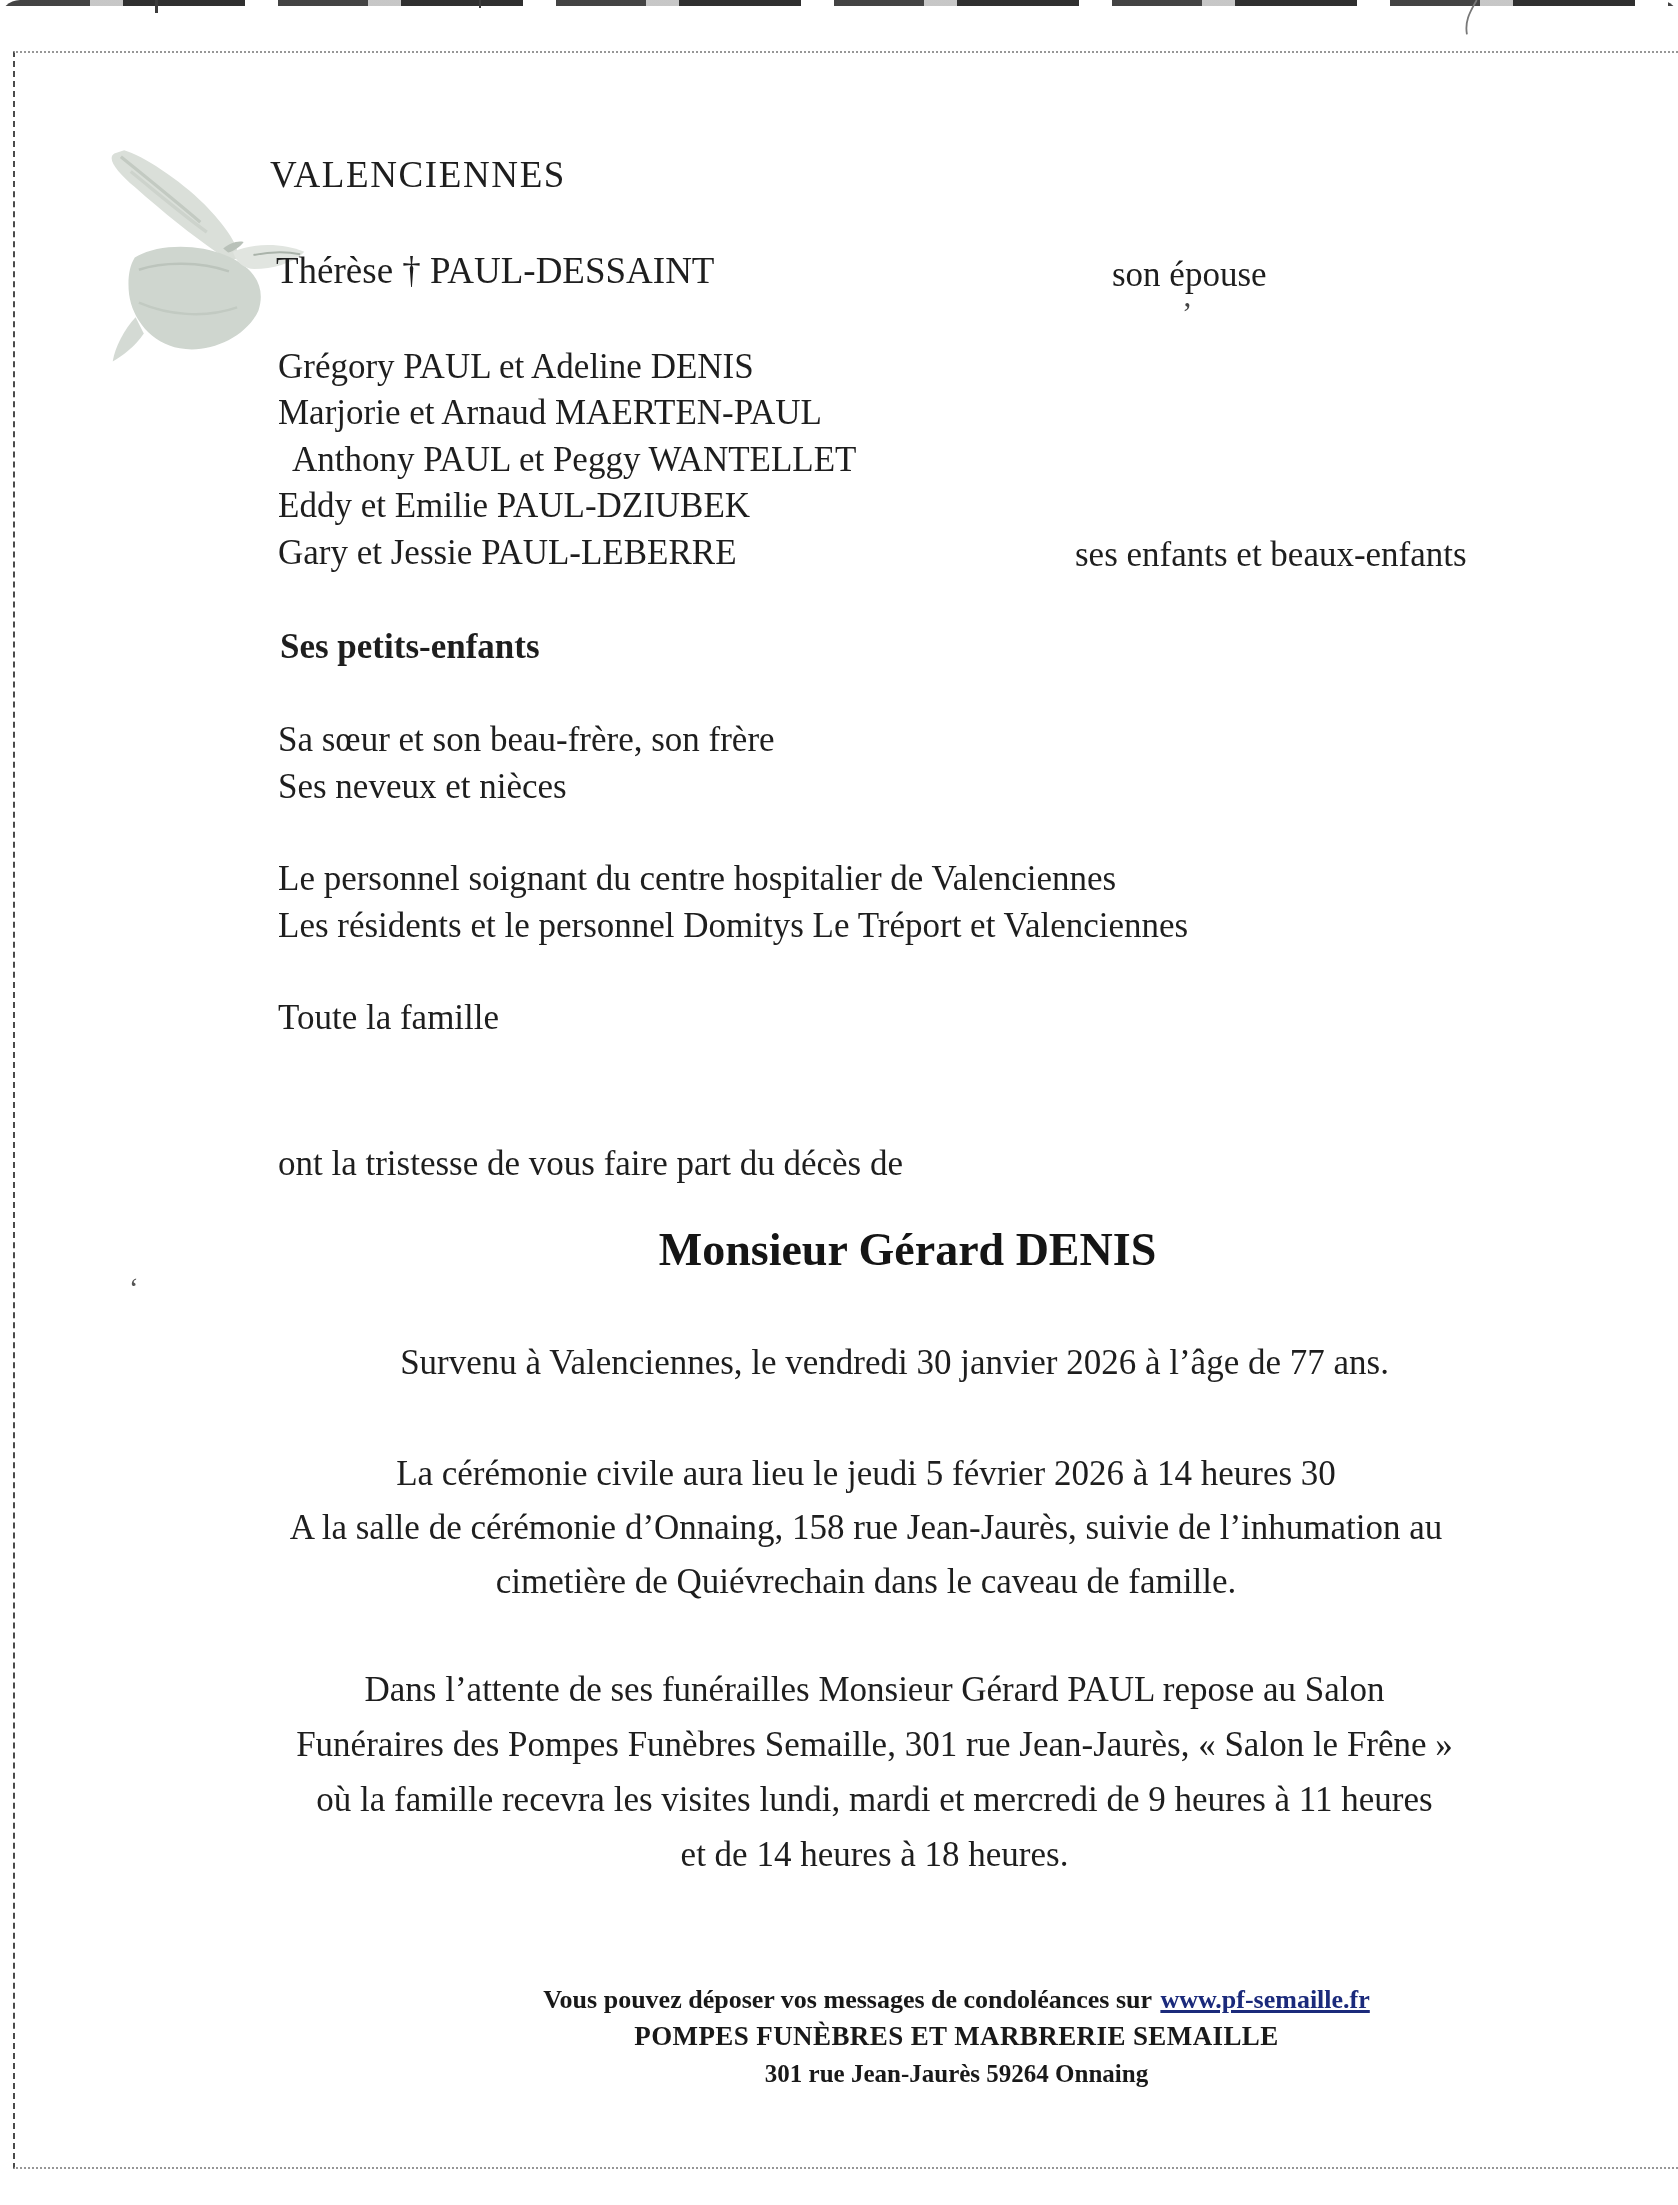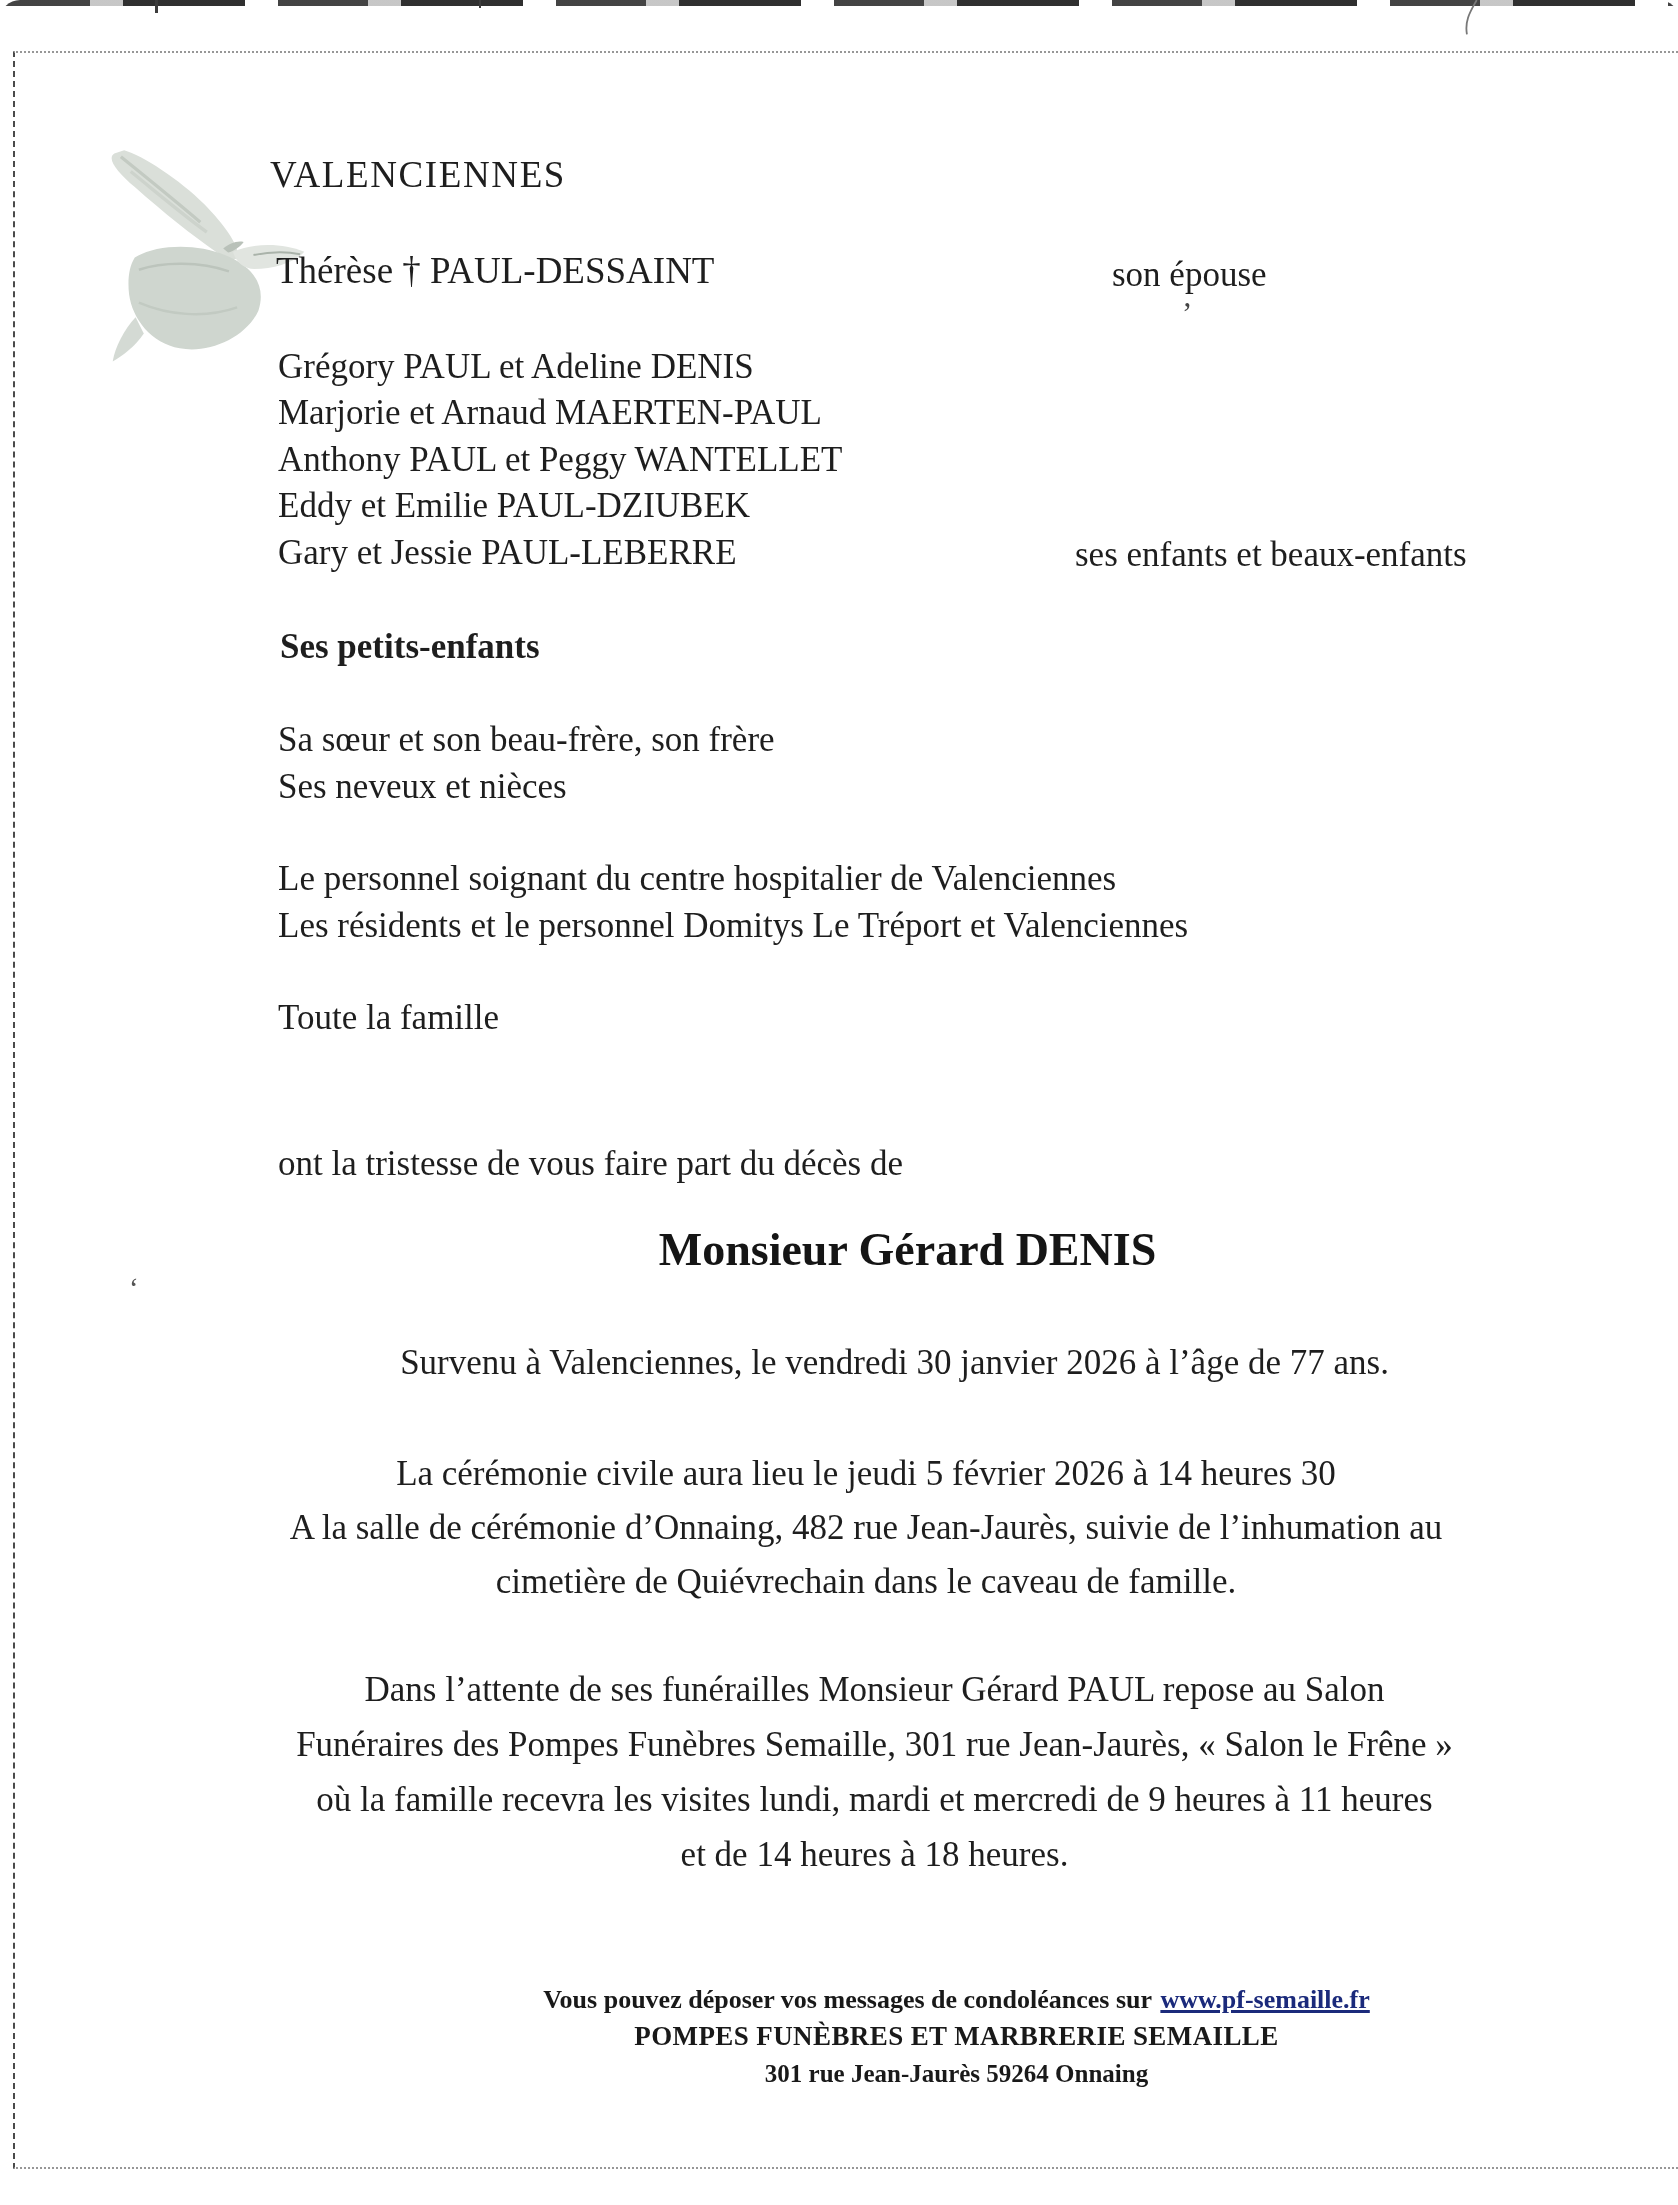--- a/index.html
+++ b/index.html
@@ -35,21 +35,21 @@
   }
   .dove{position:absolute;left:57px;top:147px;}
   .t{position:absolute;white-space:nowrap;font-size:35px;line-height:1.15;}
   .city{left:270px;top:154px;font-size:37px;letter-spacing:1.6px;}
   .spouse-name{left:276px;top:250px;font-size:37px;}
   .spouse-rel{left:1112px;top:255px;}
   .mark1{left:1182px;top:296px;font-size:31px;color:#444;}
   .mark2{left:129px;top:1272px;font-size:29px;color:#555;}
   .child0{left:278px;top:347px;}
   .child1{left:278px;top:393px;}
-  .child2{left:278px;top:440px;text-align:center;}
+  .child2{left:292px;top:440px;text-align:center;}
   .child3{left:278px;top:486px;}
   .child4{left:278px;top:533px;}
   .children-rel{left:1075px;top:535px;}
   .grandchildren{left:280px;top:627px;font-weight:bold;}
   .siblings{left:278px;top:720px;}
   .nephews{left:278px;top:767px;}
   .staff1{left:278px;top:859px;}
   .staff2{left:278px;top:906px;}
   .family{left:278px;top:998px;}
   .intro{left:278px;top:1144px;}
@@ -110,21 +110,21 @@
   <div class="t staff2">Les résidents et le personnel Domitys Le Tréport et Valenciennes</div>
   <div class="t family">Toute la famille</div>
 
   <div class="t intro">ont la tristesse de vous faire part du décès de</div>
   <div class="block deceased">Monsieur Gérard DENIS</div>
   <div class="t mark2">‘</div>
   <div class="block death">Survenu à Valenciennes, le vendredi 30 janvier 2026 à l’âge de 77 ans.</div>
 
   <div class="block ceremony">
     <div>La cérémonie civile aura lieu le jeudi 5 février 2026 à 14 heures 30</div>
-    <div>A la salle de cérémonie d’Onnaing, 482 rue Jean-Jaurès, suivie de l’inhumation au</div>
+    <div>A la salle de cérémonie d’Onnaing, 158 rue Jean-Jaurès, suivie de l’inhumation au</div>
     <div>cimetière de Quiévrechain dans le caveau de famille.</div>
   </div>
 
   <div class="block repose">
     <div>Dans l’attente de ses funérailles Monsieur Gérard PAUL repose au Salon</div>
     <div>Funéraires des Pompes Funèbres Semaille, 301 rue Jean-Jaurès, « Salon le Frêne »</div>
     <div>où la famille recevra les visites lundi, mardi et mercredi de 9 heures à 11 heures</div>
     <div>et de 14 heures à 18 heures.</div>
   </div>
 

